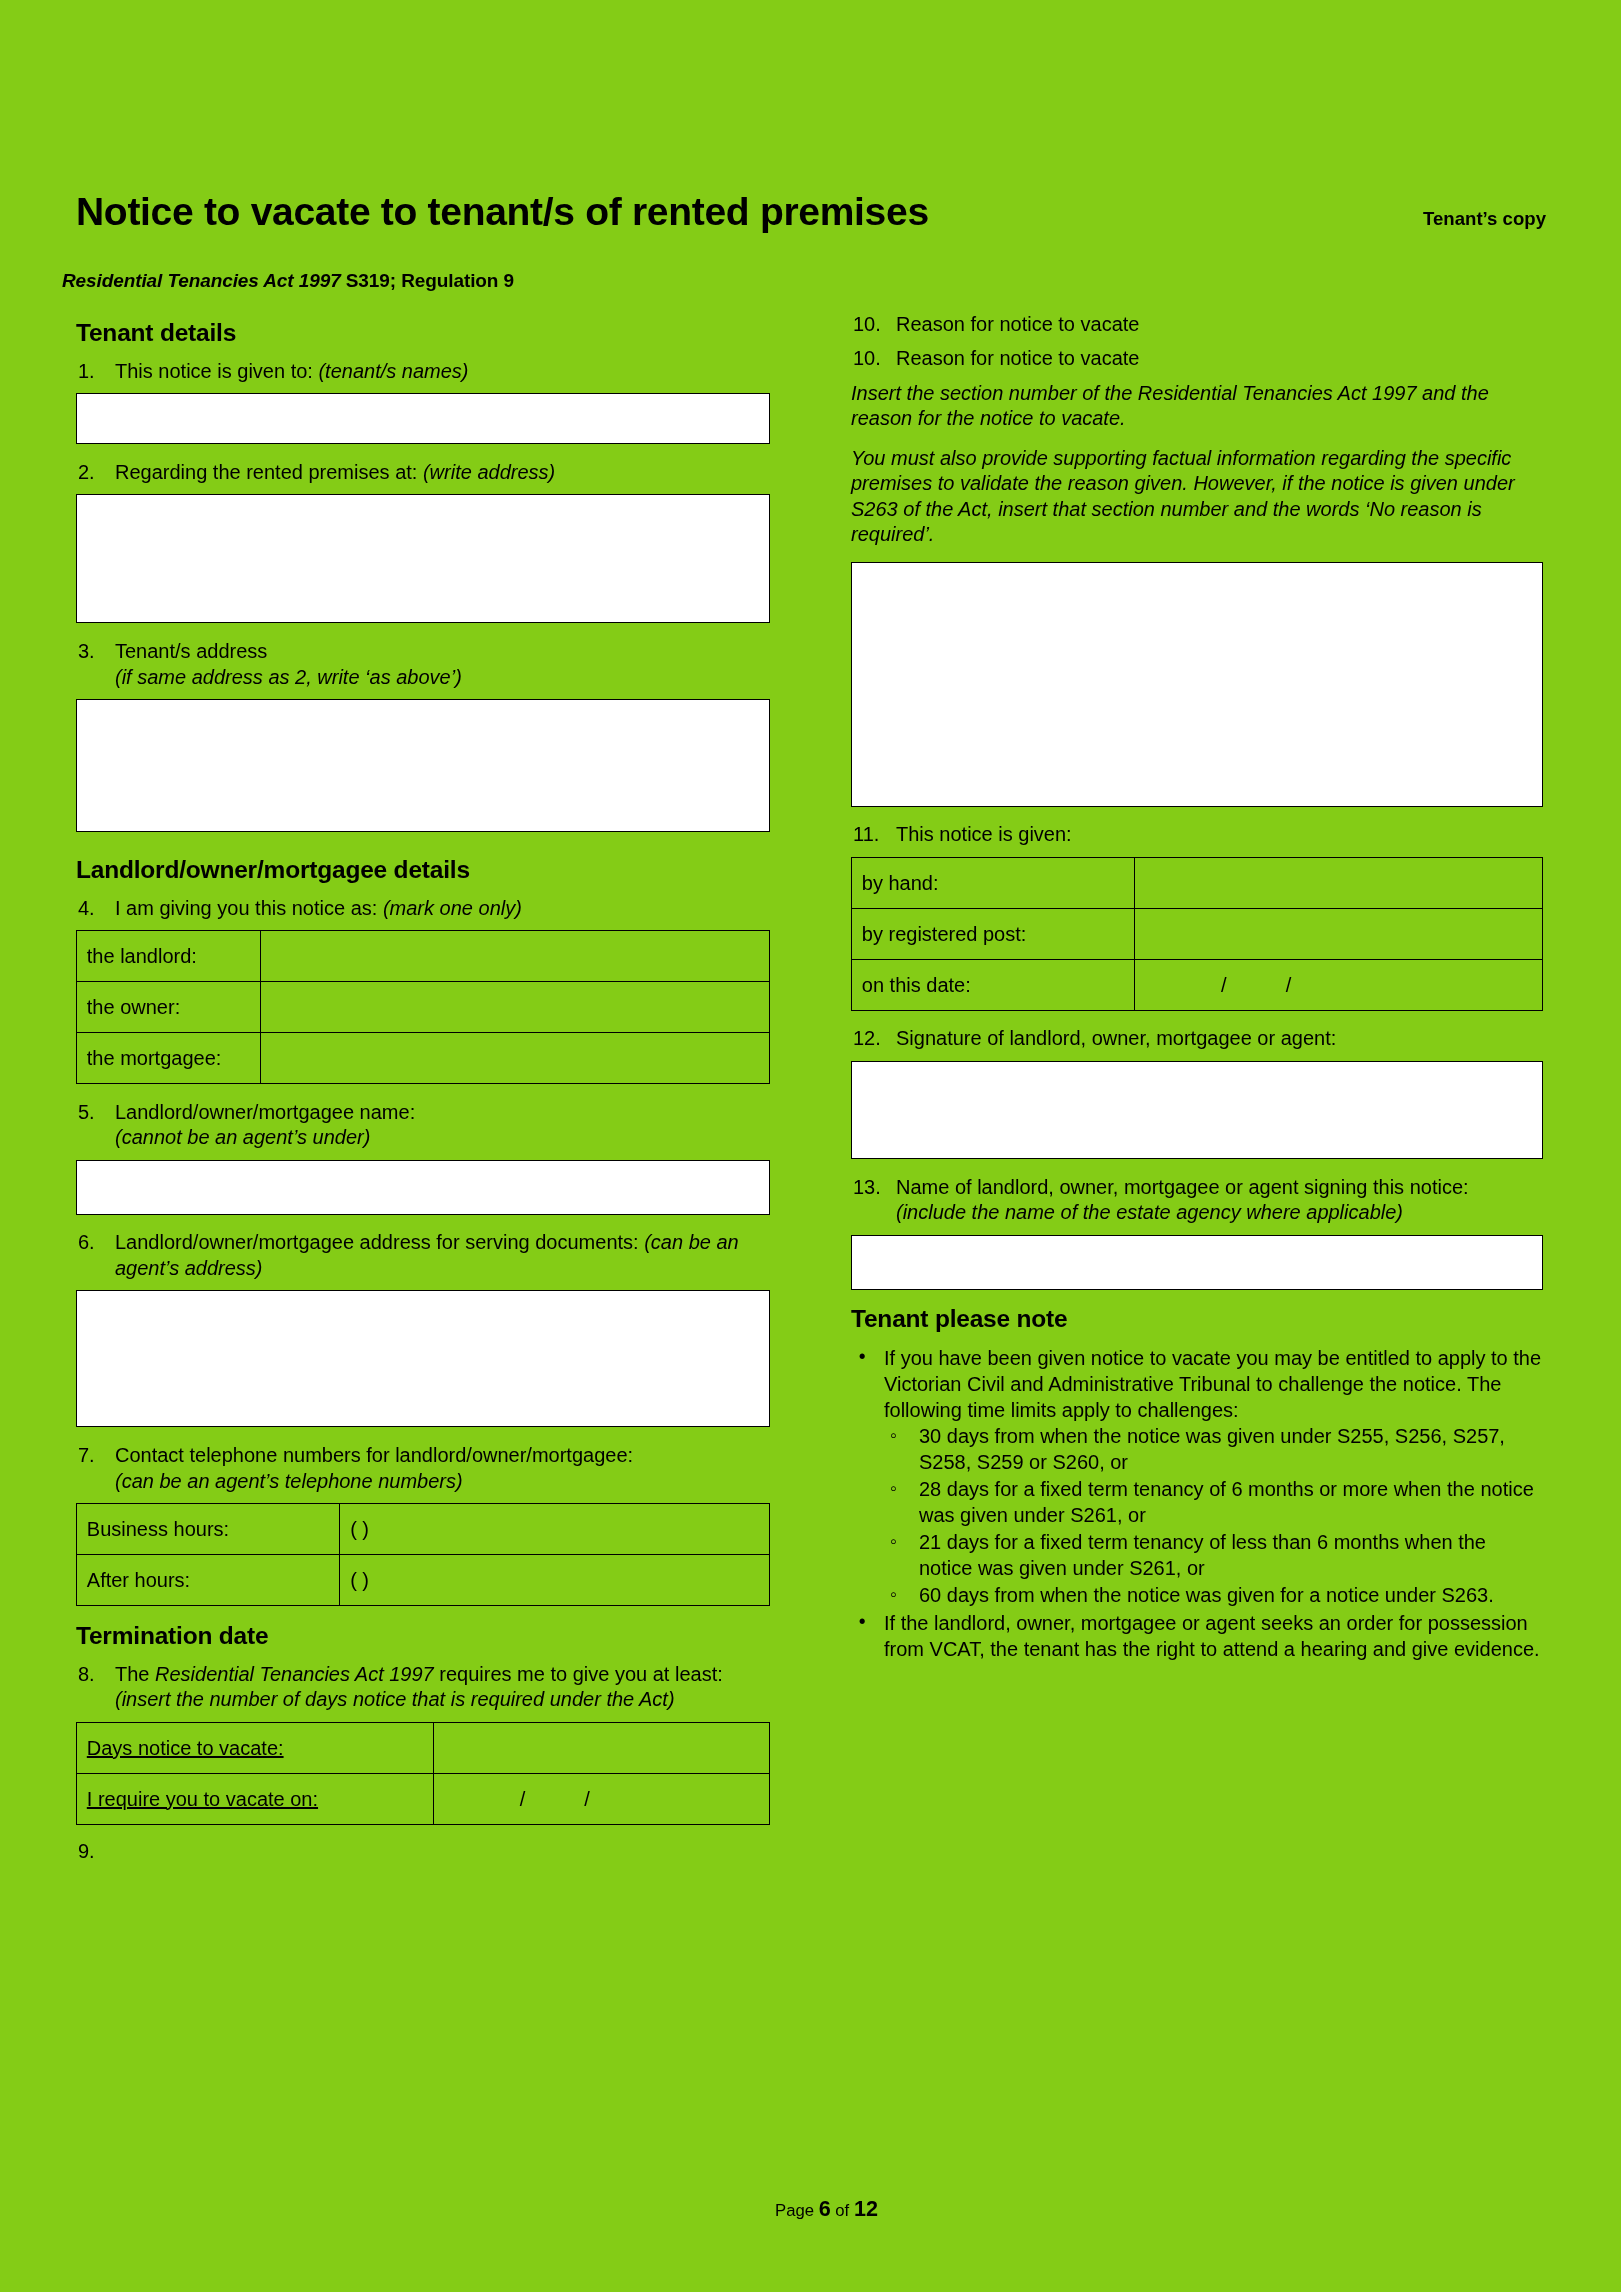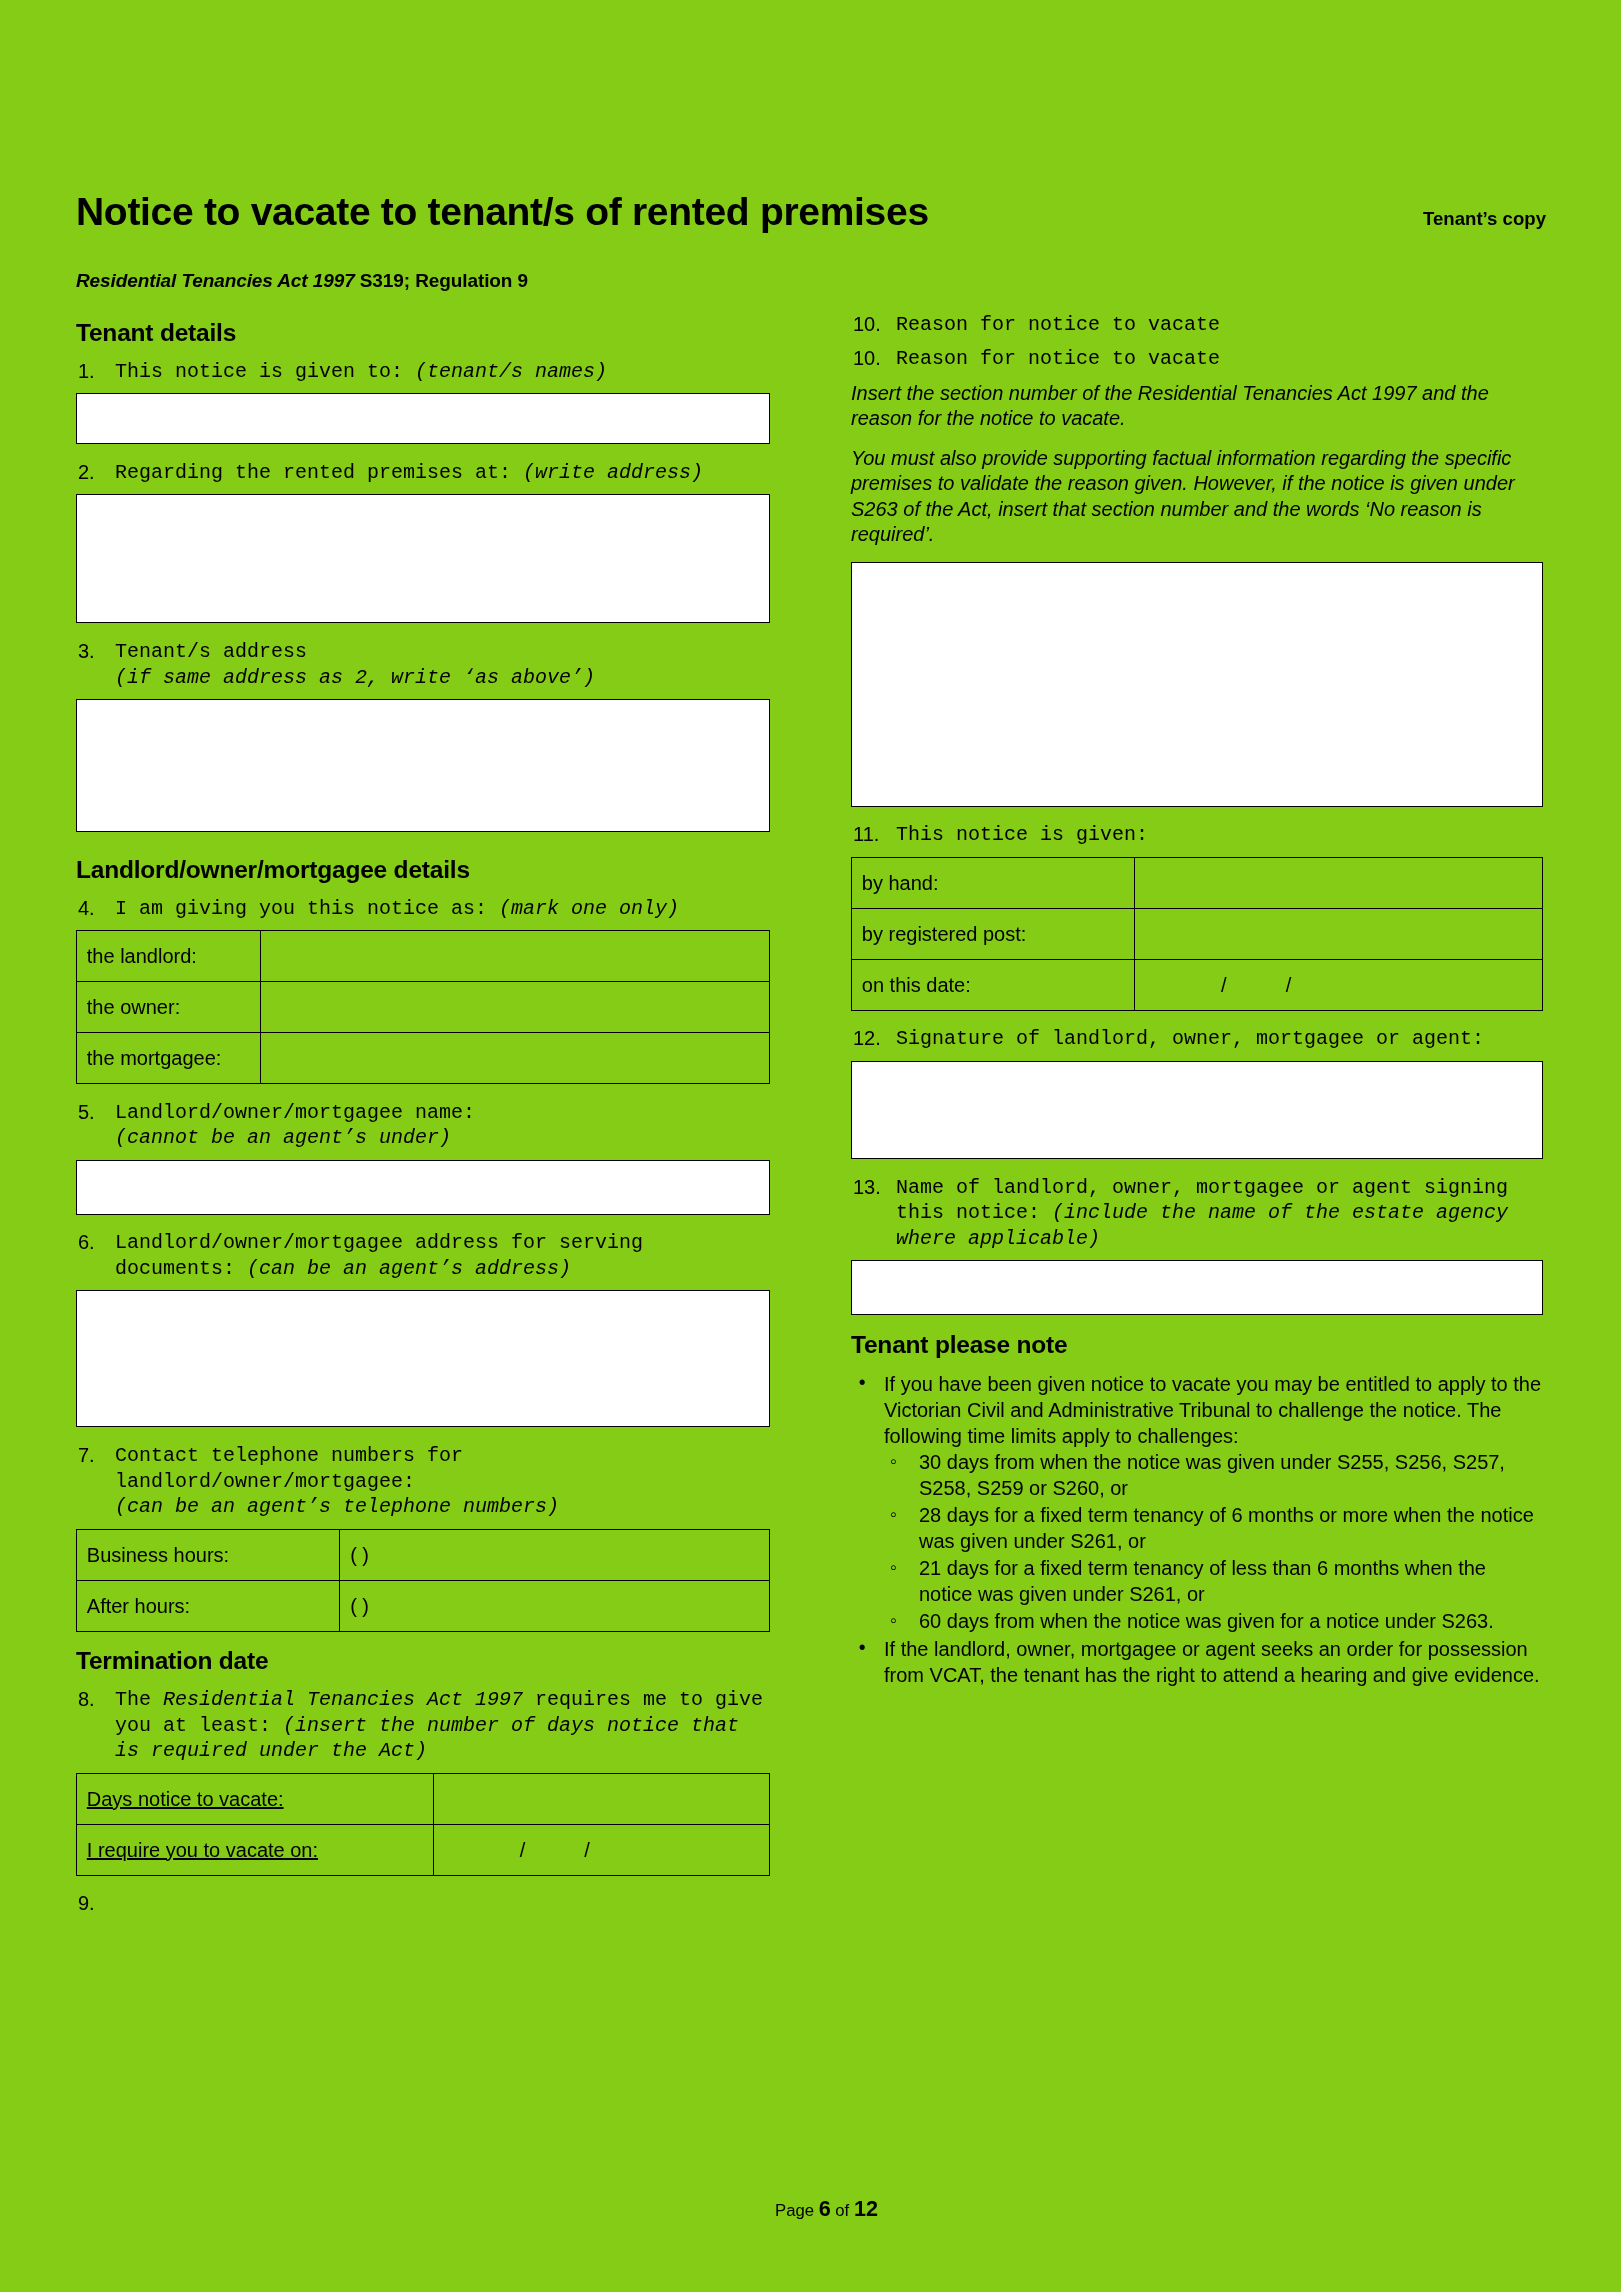--- a/index.html
+++ b/index.html
@@ -43,21 +43,21 @@
     white-space: nowrap;
   }
   .copy-tag {
     font-size: 18.6px;
     font-weight: bold;
     white-space: nowrap;
     padding-right: 0px;
   }
   .subtitle {
     position: absolute;
-    left: 76px;
+    left: 62px;
     top: 270px;
     font-size: 19px;
     font-weight: bold;
     font-style: italic;
     letter-spacing: -0.1px;
   }
   .subtitle .reg { font-style: normal; }
 
   
   .col-left {
@@ -88,21 +88,21 @@
     font-size: 20px;
     line-height: 1.28;
     margin: 0 0 8.8px 0;
   }
   .item .num {
     flex: 0 0 auto;
     width: 39px;
     padding-left: 2px;
   }
   .item .num.wide { width: 45px; }
-  .item .txt { flex: 1 1 auto; font-family: Liberation Mono, monospace; }
+  .item .txt { flex: 1 1 auto; }
   .ital { font-style: italic; }
 
   
   .para-ital {
     font-size: 20px;
     line-height: 1.28;
     font-style: italic;
     margin: 0 0 13.7px 0;
   }
 

